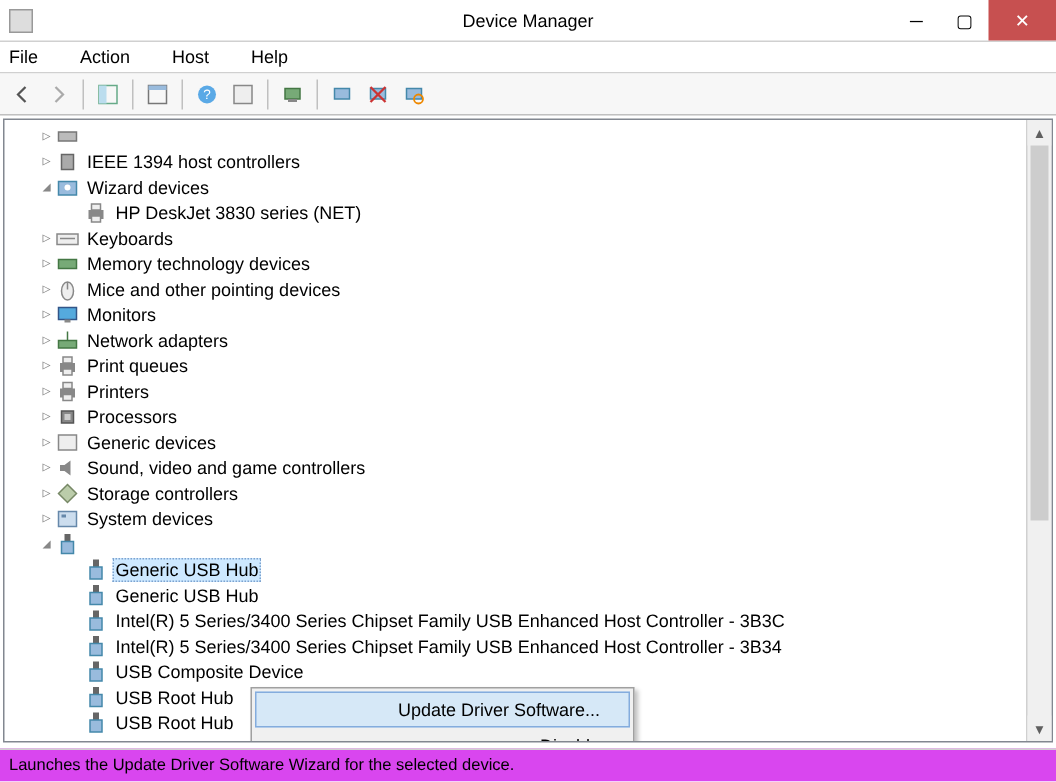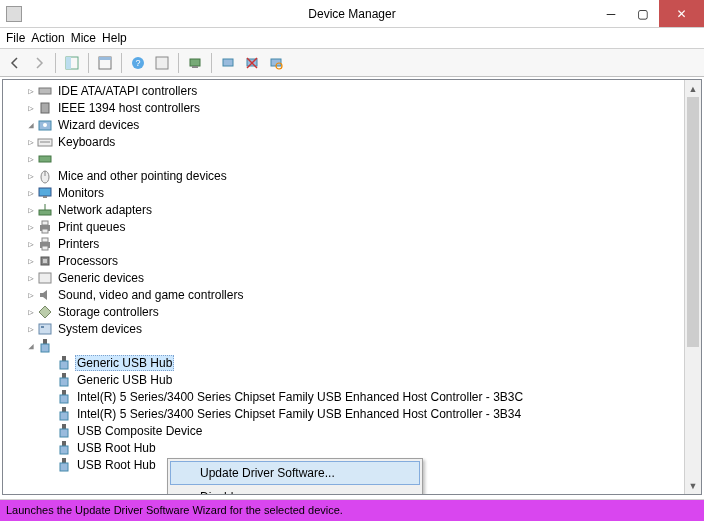--- a/index.html
+++ b/index.html
@@ -7,21 +7,21 @@
 
 
 .titlebar { height: 28px; background: #fff; border-bottom: 1px solid #d0d0d0; display: flex; align-items: center; position: relative; }
 .titlebar .app-icon { width: 16px; height: 16px; margin: 0 6px; background: #ddd; border: 1px solid #999; }
 .titlebar .title { position: absolute; left: 50%; transform: translateX(-50%); font-size: 12px; color: #000; }
 .titlebar .win-controls { margin-left: auto; display: flex; height: 100%; }
 .titlebar .win-btn { width: 32px; display: flex; align-items: center; justify-content: center; font-size: 12px; color: #000; }
 .titlebar .win-btn.close { background: #c75050; color: #fff; width: 45px; }
 
 
-.menubar { height: 21px; display: flex; align-items: center; padding: 0 6px; font-size: 12px; gap: 6px; border-bottom: 1px solid #d0d0d0; }
+.menubar { height: 21px; display: flex; align-items: center; padding: 0 6px; font-size: 12px; gap: 28px; border-bottom: 1px solid #d0d0d0; }
 .menubar .menu-item { color: #000; cursor: default; }
 
 
 .toolbar { height: 28px; border-bottom: 1px solid #c0c0c0; display: flex; align-items: center; padding: 0 4px; gap: 2px; background: #f7f7f7; }
 .toolbar .tbtn { width: 22px; height: 22px; display: flex; align-items: center; justify-content: center; border: 1px solid transparent; }
 .toolbar .sep { width: 1px; height: 20px; background: #c0c0c0; margin: 0 3px; }
 .toolbar svg { width: 16px; height: 16px; }
 
 
 .tree-container { position: relative; background: #fff; margin: 2px; height: 416px; border: 1px solid #828790; overflow: hidden; }
@@ -30,21 +30,21 @@
 .expand { width: 12px; text-align: center; font-size: 9px; color: #888; cursor: default; font-family: Consolas, monospace;}
 .node .icon { width: 16px; height: 16px; margin-right: 3px; display: inline-flex; align-items: center; justify-content: center; }
 .node .label { padding: 0 2px; }
 .node.selected .label { background: #cde8ff; border: 1px dotted #7da2ce; padding: 0 1px; }
 
 .scrollbar { position: absolute; right: 0; top: 0; bottom: 0; width: 17px; background: #f0f0f0; border-left: 1px solid #d0d0d0; }
 .scrollbar .sbtn { height: 17px; display: flex; align-items: center; justify-content: center; font-size: 9px; color: #606060; background: #f0f0f0; }
 .scrollbar .thumb { position: absolute; top: 17px; left: 2px; right: 2px; height: 250px; background: #cdcdcd; }
 
 
-.context-menu { position: absolute; left: 164px; top: 378px; width: 256px; background: #f0f0f0; border: 1px solid #a0a0a0; box-shadow: 2px 2px 3px rgba(0,0,0,0.25); font-size: 12px; padding: 2px; z-index: 10; }
+.context-menu { position: absolute; left: 164px; top: 378px; width: 256px; background: #f0f0f0; border: 1px solid #a0a0a0; box-shadow: 2px 2px 3px rgba(0,0,0,0.25); font-size: 12px; padding: 2px; z-index: 10; text-align: right; }
 .context-menu .cm-item { padding: 5px 20px 5px 30px; cursor: default; }
 .context-menu .cm-item.highlighted { background: #d6e8f7; border: 1px solid #84acdd; padding: 4px 19px 4px 29px; }
 
 
 .statusbar { position: absolute; left: 0; right: 0; bottom: 0; height: 22px; background: #d946ef; border-top: 1px solid #d0d0d0; font-size: 11px; padding: 4px 6px; color: #000; }
 
 .ind1 { padding-left: 22px; }
 .ind2 { padding-left: 41px; }
 </style>
 </head>
@@ -56,21 +56,21 @@
   <div class="win-controls">
     <div class="win-btn">─</div>
     <div class="win-btn">▢</div>
     <div class="win-btn close">✕</div>
   </div>
 </div>
 
 <div class="menubar">
   <span class="menu-item">File</span>
   <span class="menu-item">Action</span>
-  <span class="menu-item">Mice</span>
+  <span class="menu-item">Host</span>
   <span class="menu-item">Help</span>
 </div>
 
 <div class="toolbar">
   <div class="tbtn">
       <svg viewBox="0 0 16 16">
         <path d="M10 3 L5 8 L10 13" fill="none" stroke="#555" stroke-width="1.5"></path>
       </svg>
     </div>
   <div class="tbtn">
@@ -134,58 +134,69 @@
 
 <div class="tree-container">
   <div class="tree" id="tree">
       <div class="node ind1">
         <span class="expand">▷</span>
         <span class="icon">
           <svg width="16" height="16">
             <rect x="2" y="5" width="12" height="6" fill="#bbb" stroke="#777"></rect>
           </svg>
         </span>
-        <span class="label">IDE ATA/ATAPI controllers</span>
       </div>
       <div class="node ind1">
         <span class="expand">▷</span>
         <span class="icon">
           <svg width="16" height="16">
             <rect x="4" y="3" width="8" height="10" fill="#aaa" stroke="#666"></rect>
           </svg>
         </span>
         <span class="label">IEEE 1394 host controllers</span>
       </div>
       <div class="node ind1">
         <span class="expand">◢</span>
         <span class="icon">
           <svg width="16" height="16">
             <rect x="2" y="4" width="12" height="9" fill="#9bd" stroke="#48a"></rect>
             <circle cx="8" cy="8" r="2" fill="#fff"></circle>
           </svg>
         </span>
         <span class="label">Wizard devices</span>
       </div>
+      <div class="node ind2">
+        <span class="expand"></span>
+        <span class="icon">
+          <svg width="16" height="16">
+            <rect x="3" y="6" width="10" height="6" fill="#888"></rect>
+            <rect x="5" y="2" width="6" height="4" fill="#eee" stroke="#888"></rect>
+            <rect x="5" y="10" width="6" height="4" fill="#eee" stroke="#888"></rect>
+          </svg>
+        </span>
+        <span class="label">HP DeskJet 3830 series (NET)</span>
+      </div>
       <div class="node ind1">
         <span class="expand">▷</span>
         <span class="icon">
           <svg width="16" height="16">
             <rect x="1" y="5" width="14" height="7" fill="#eee" stroke="#888"></rect>
             <line x1="3" y1="8" x2="13" y2="8" stroke="#888"></line>
           </svg>
         </span>
         <span class="label">Keyboards</span>
       </div>
       <div class="node ind1">
         <span class="expand">▷</span>
         <span class="icon">
           <svg width="16" height="16">
             <rect x="2" y="5" width="12" height="6" fill="#7a7" stroke="#474"></rect>
           </svg>
         </span>
+        <span class="label">Memory technology devices</span>
       </div>
       <div class="node ind1">
         <span class="expand">▷</span>
         <span class="icon">
           <svg width="16" height="16">
             <ellipse cx="8" cy="9" rx="4" ry="6" fill="#eee" stroke="#888"></ellipse>
             <line x1="8" y1="3" x2="8" y2="8" stroke="#888"></line>
           </svg>
         </span>
         <span class="label">Mice and other pointing devices</span>

